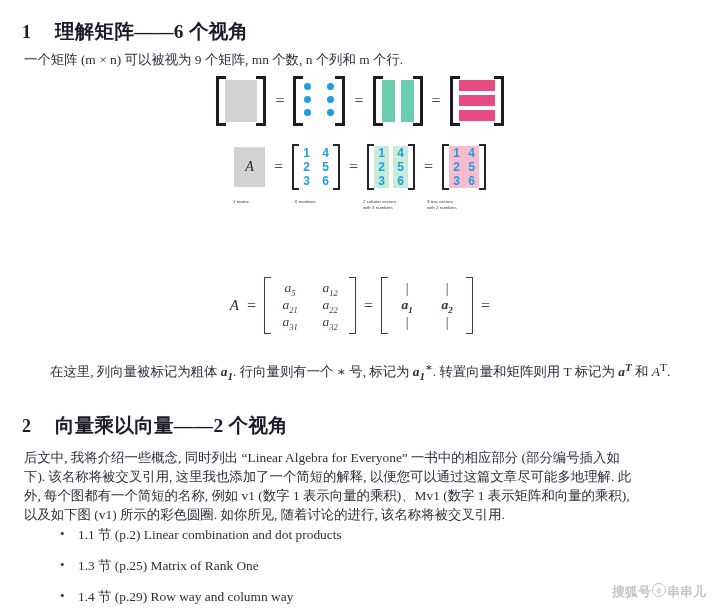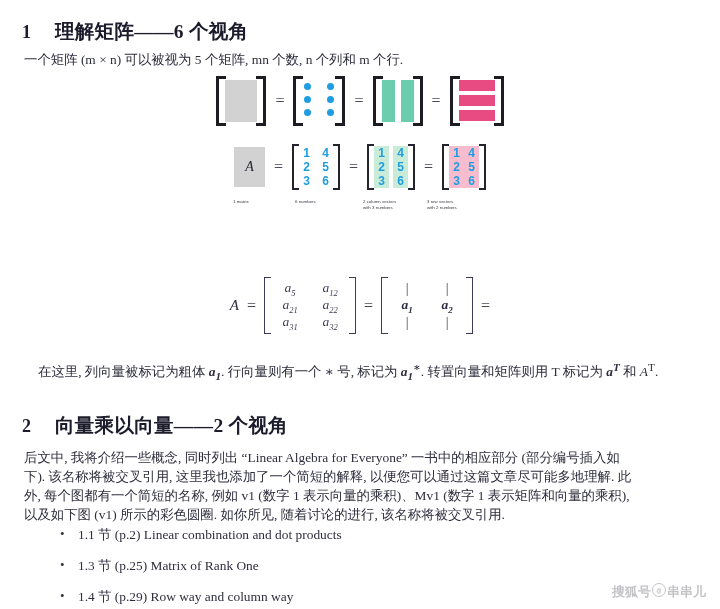--- a/index.html
+++ b/index.html
@@ -45,21 +45,21 @@
 
   
   .body-text {
     position: absolute;
     font-size: 13.4px;
     line-height: 19px;
     color: #2e2e3d;
     text-align: justify;
   }
   #intro-para { left: 24px; top: 50px; width: 672px; }
-  #note-para  { left: 12px; top: 358px; width: 672px; }
+  #note-para  { left: 24px; top: 358px; width: 672px; }
   #sec2-para  { left: 24px; top: 448px; width: 672px; }
 
   .indent { display: inline-block; width: 26px; }
 
   i.mi { font-style: italic; font-family: "Liberation Serif", serif; }
   .bf  { font-weight: bold; font-style: italic; }
 
   
   #figure-1 {
     position: absolute;
@@ -245,21 +245,21 @@
 </head>
 <body>
 
 <div class="page">
 
   <div class="section-heading" id="sec1-heading">
     <span class="num">1</span>
     <span class="title">理解矩阵——6 个视角</span>
   </div>
 
-  <div class="body-text" id="intro-para">一个矩阵 (m × n) 可以被视为 5 个矩阵, mn 个数, n 个列和 m 个行.</div>
+  <div class="body-text" id="intro-para">一个矩阵 (m × n) 可以被视为 9 个矩阵, mn 个数, n 个列和 m 个行.</div>
 
   <div id="figure-1">
 
     <div class="fig-row" id="fig-row-shapes">
 
       <span class="brk">
         <span class="grey-block"></span>
       </span>
 
       <span class="eq-sign">=</span>

